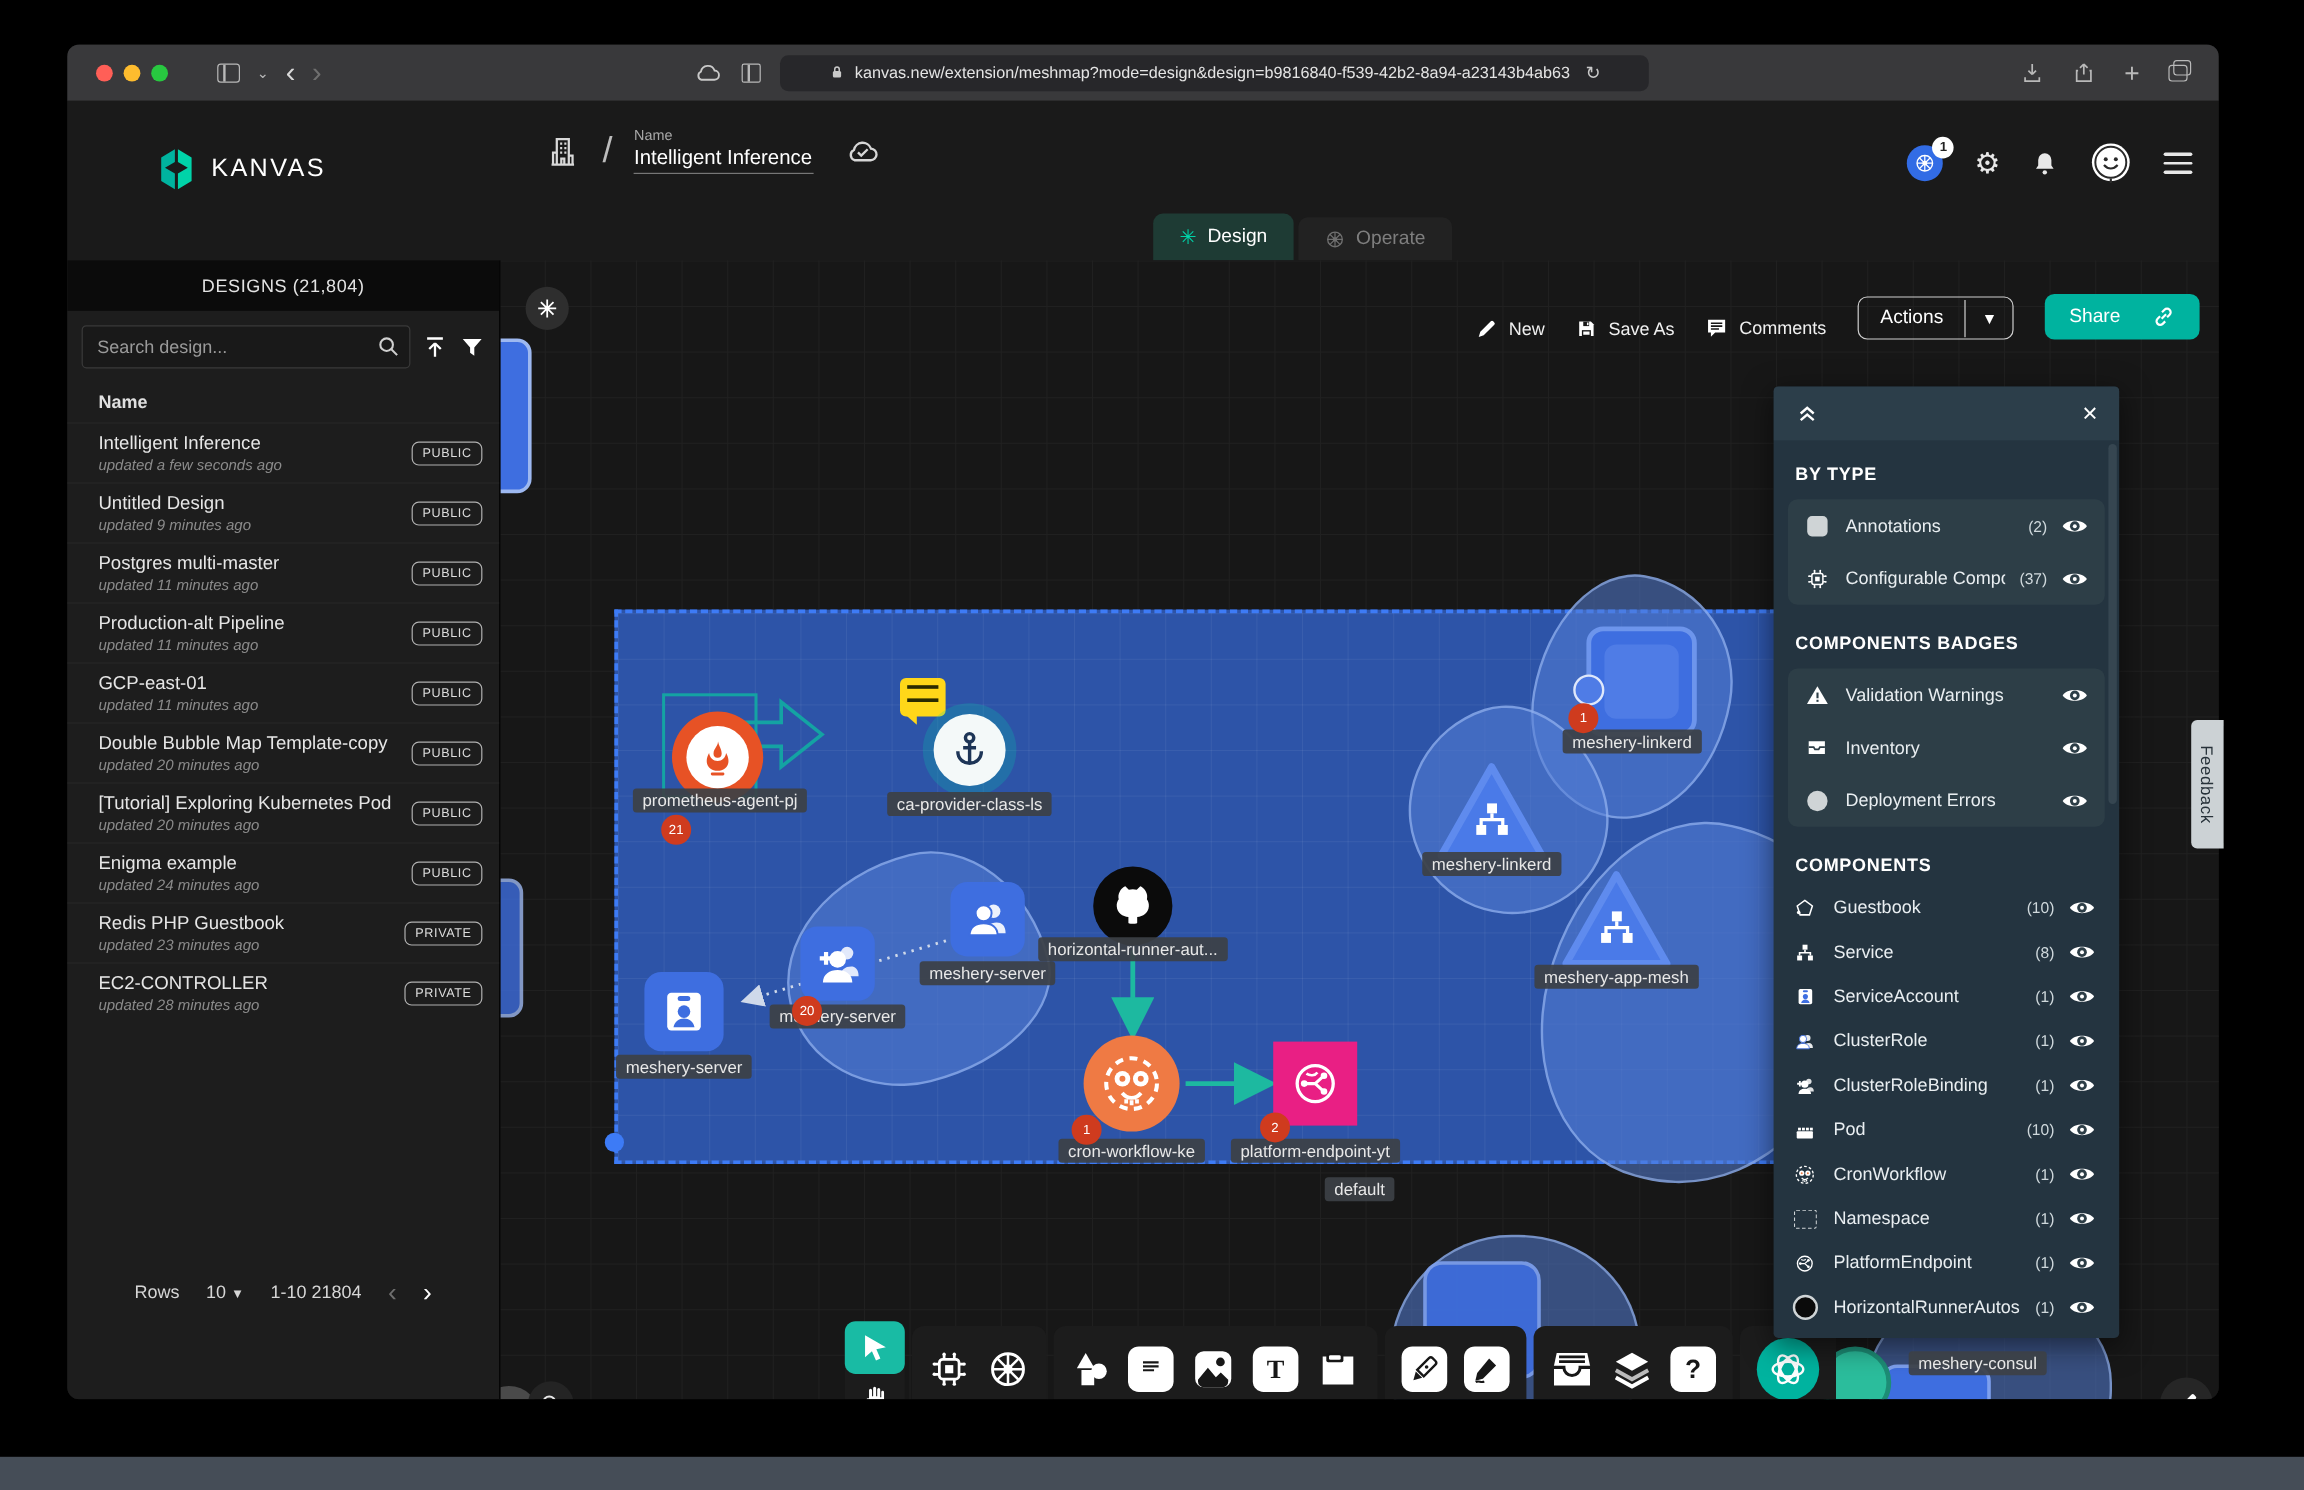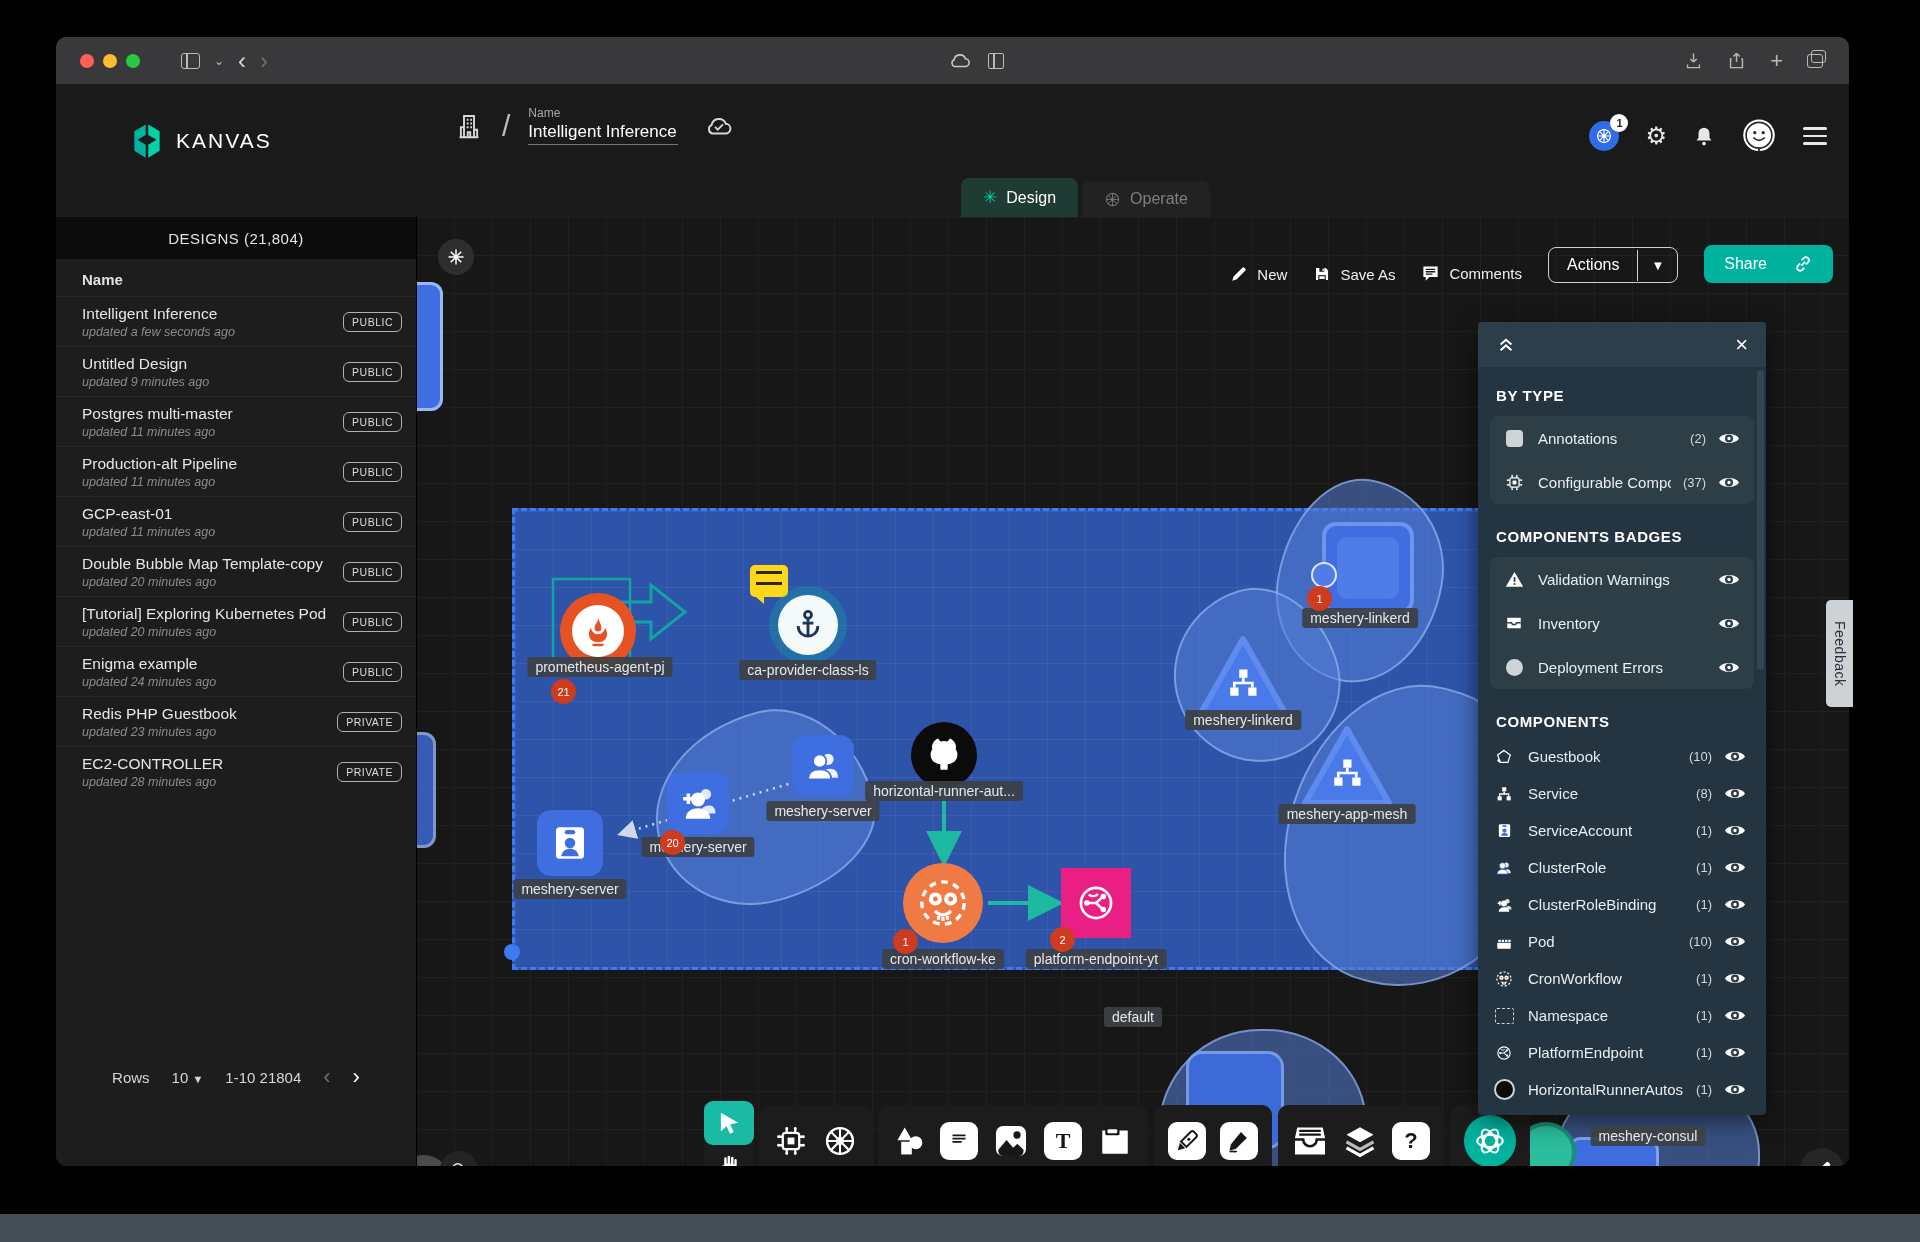--- a/index.html
+++ b/index.html
@@ -374,20 +374,27 @@
         <span class="sbtoggle"></span>
         <span class="chrome-ic" style="font-size:12px;">⌄</span>
         <span class="navchev">‹</span>
         <span class="navchev dim">›</span>
       </div>
       <div style="flex:1;display:flex;align-items:center;justify-content:center;gap:16px;">
         <svg width="24" height="17">
             <use href="#i-cloud"></use>
           </svg>
         <span class="sbtoggle" style="border-radius:2px;width:14px;"></span>
+        <div class="urlpill" style="width:700px;justify-content:center;">
+          <svg width="15" height="15" viewBox="0 0 24 24">
+              <use href="#i-lock"></use>
+            </svg>
+          <span>kanvas.new/extension/meshmap?mode=design&amp;design=b9816840-f539-42b2-8a94-a23143b4ab63</span>
+          <span style="color:#c9c9c9;font-size:15px;margin-left:6px;">↻</span>
+        </div>
       </div>
       <div style="display:flex;align-items:center;gap:24px;padding-right:26px;">
         <svg width="19" height="19" viewBox="0 0 24 24">
             <use href="#i-download"></use>
           </svg>
         <svg width="19" height="19" viewBox="0 0 24 24">
             <use href="#i-shareup"></use>
           </svg>
         <span class="chrome-ic" style="font-size:22px;color:#b9b9b9;">+</span>
         <span class="tabs-ic"></span>
@@ -582,21 +589,21 @@
               <path d="M48 4 90 78 H6 Z" fill="#4a7ae8" stroke="#5f8bee" stroke-width="6" stroke-linejoin="round"></path>
               <g transform="translate(30,30)">
                 <svg width="36" height="36" viewBox="0 0 24 24">
                   <use href="#i-org"></use>
                 </svg>
               </g>
             </svg>
         </div>
         <div class="lbl" style="left:931px;top:587px;">meshery-app-mesh</div>
 
-        <div class="lbl" style="left:717px;top:790px;">default</div>
+        <div class="lbl" style="left:717px;top:764px;">default</div>
         <div class="lbl" style="left:1232px;top:909px;z-index:35;">meshery-consul</div>
 
         <div class="ctb">
           <div class="ctb-item">
             <svg width="18" height="18" viewBox="0 0 24 24" style="color:#fff">
                 <use href="#i-pencil"></use>
               </svg>
             <span>New</span>
           </div>
           <div class="ctb-item">
@@ -718,20 +725,40 @@
 
         <div class="abs" style="left:1384px;top:931px;width:44px;height:44px;border-radius:50%;background:#262626;display:flex;align-items:center;justify-content:center;z-index:9;color:#fff;">
           <svg width="22" height="22" viewBox="0 0 24 24" style="color:#fff">
               <use href="#i-pencil"></use>
             </svg>
         </div>
       </div>
 
       <div class="sidebar">
         <div class="sb-head">DESIGNS (21,804)</div>
+        <div class="sb-search">
+          <div class="sb-input-wrap">
+            <input class="sb-input" placeholder="Search design..." style="">
+            <span class="sb-search-ic" style="color:#cfcfcf;">
+              <svg width="21" height="21" viewBox="0 0 24 24">
+                  <use href="#i-search"></use>
+                </svg>
+            </span>
+          </div>
+          <span>
+              <svg width="21" height="21" viewBox="0 0 24 24">
+                <use href="#i-upload"></use>
+              </svg>
+            </span>
+          <span>
+              <svg width="21" height="21" viewBox="0 0 24 24">
+                <use href="#i-funnel"></use>
+              </svg>
+            </span>
+        </div>
         <div class="sb-colhead">Name</div>
 
         <div>
           <div class="drow">
             <div class="drow-main">
                 <div class="drow-name">Intelligent Inference</div>
             <div class="drow-upd">updated a few seconds ago</div>
               </div>
             <span class="vbadge">PUBLIC</span>
           </div>

